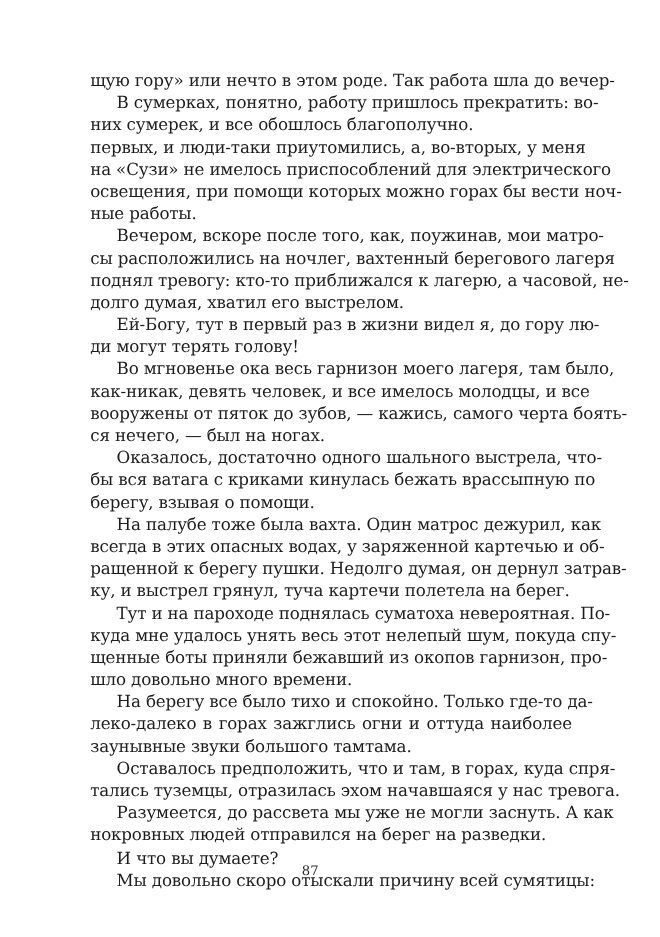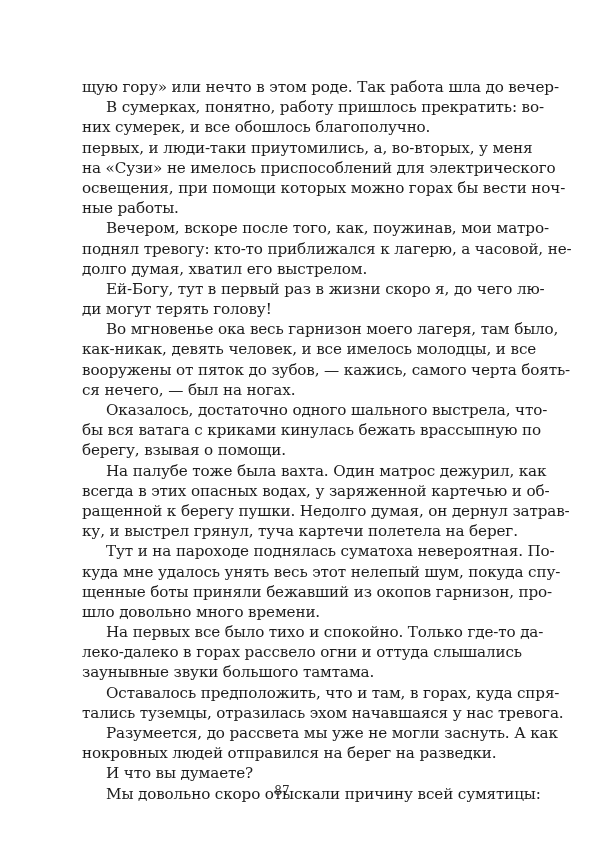--- a/index.html
+++ b/index.html
@@ -7,21 +7,21 @@
       width: 600px; height: 852px;
       background: #ffffff;
       position: relative;
       overflow: hidden;
       font-family: "DejaVu Serif", "Liberation Serif", serif;
       color: #1c1c1c;
     }
     .page-body {
       position: absolute;
       left: 82px;
-      top: 77px;
+      top: 63px;
       width: 438px;
     }
     .line {
       display: block;
       height: 20.2px;
       line-height: 20.2px;
       font-size: 15.2px;
       white-space: nowrap;
       text-align: justify;
       text-align-last: justify;
@@ -43,41 +43,42 @@
 
 <div class="page-body" id="page-body">
     <span class="line">щую гору» или нечто в этом роде. Так работа шла до вечер-</span>
     <span class="line indent">В сумерках, понятно, работу пришлось прекратить: во-</span>
     <span class="line last">них сумерек, и все обошлось благополучно.</span>
     <span class="line">первых, и люди-таки приутомились, а, во-вторых, у меня</span>
     <span class="line">на «Сузи» не имелось приспособлений для электрического</span>
     <span class="line">освещения, при помощи которых можно горах бы вести ноч-</span>
     <span class="line last">ные работы.</span>
     <span class="line indent">Вечером, вскоре после того, как, поужинав, мои матро-</span>
+    <span class="line">сы расположились на ночлег, вахтенный берегового лагеря</span>
     <span class="line">поднял тревогу: кто-то приближался к лагерю, а часовой, не-</span>
     <span class="line last">долго думая, хватил его выстрелом.</span>
-    <span class="line indent">Ей-Богу, тут в первый раз в жизни скоро я, до чего лю-</span>
+    <span class="line indent">Ей-Богу, тут в первый раз в жизни видел я, до гору лю-</span>
     <span class="line last">ди могут терять голову!</span>
     <span class="line indent">Во мгновенье ока весь гарнизон моего лагеря, там было,</span>
     <span class="line">как-никак, девять человек, и все имелось молодцы, и все</span>
     <span class="line">вооружены от пяток до зубов, — кажись, самого черта боять-</span>
     <span class="line last">ся нечего, — был на ногах.</span>
     <span class="line indent">Оказалось, достаточно одного шального выстрела, что-</span>
     <span class="line">бы вся ватага с криками кинулась бежать врассыпную по</span>
     <span class="line last">берегу, взывая о помощи.</span>
     <span class="line indent">На палубе тоже была вахта. Один матрос дежурил, как</span>
     <span class="line">всегда в этих опасных водах, у заряженной картечью и об-</span>
     <span class="line">ращенной к берегу пушки. Недолго думая, он дернул затрав-</span>
     <span class="line last">ку, и выстрел грянул, туча картечи полетела на берег.</span>
     <span class="line indent">Тут и на пароходе поднялась суматоха невероятная. По-</span>
     <span class="line">куда мне удалось унять весь этот нелепый шум, покуда спу-</span>
     <span class="line">щенные боты приняли бежавший из окопов гарнизон, про-</span>
     <span class="line last">шло довольно много времени.</span>
-    <span class="line indent">На первых все было тихо и спокойно. Только где-то да-</span>
-    <span class="line">леко-далеко в горах рассвело огни и оттуда слышались</span>
+    <span class="line indent">На берегу все было тихо и спокойно. Только где-то да-</span>
+    <span class="line">леко-далеко в горах зажглись огни и оттуда наиболее</span>
     <span class="line last">заунывные звуки большого тамтама.</span>
     <span class="line indent">Оставалось предположить, что и там, в горах, куда спря-</span>
     <span class="line last">тались туземцы, отразилась эхом начавшаяся у нас тревога.</span>
     <span class="line indent">Разумеется, до рассвета мы уже не могли заснуть. А как</span>
     <span class="line last">нокровных людей отправился на берег на разведки.</span>
     <span class="line indent last">И что вы думаете?</span>
     <span class="line indent last">Мы довольно скоро отыскали причину всей сумятицы:</span>
   </div>
 
 <div class="page-number">87</div>

